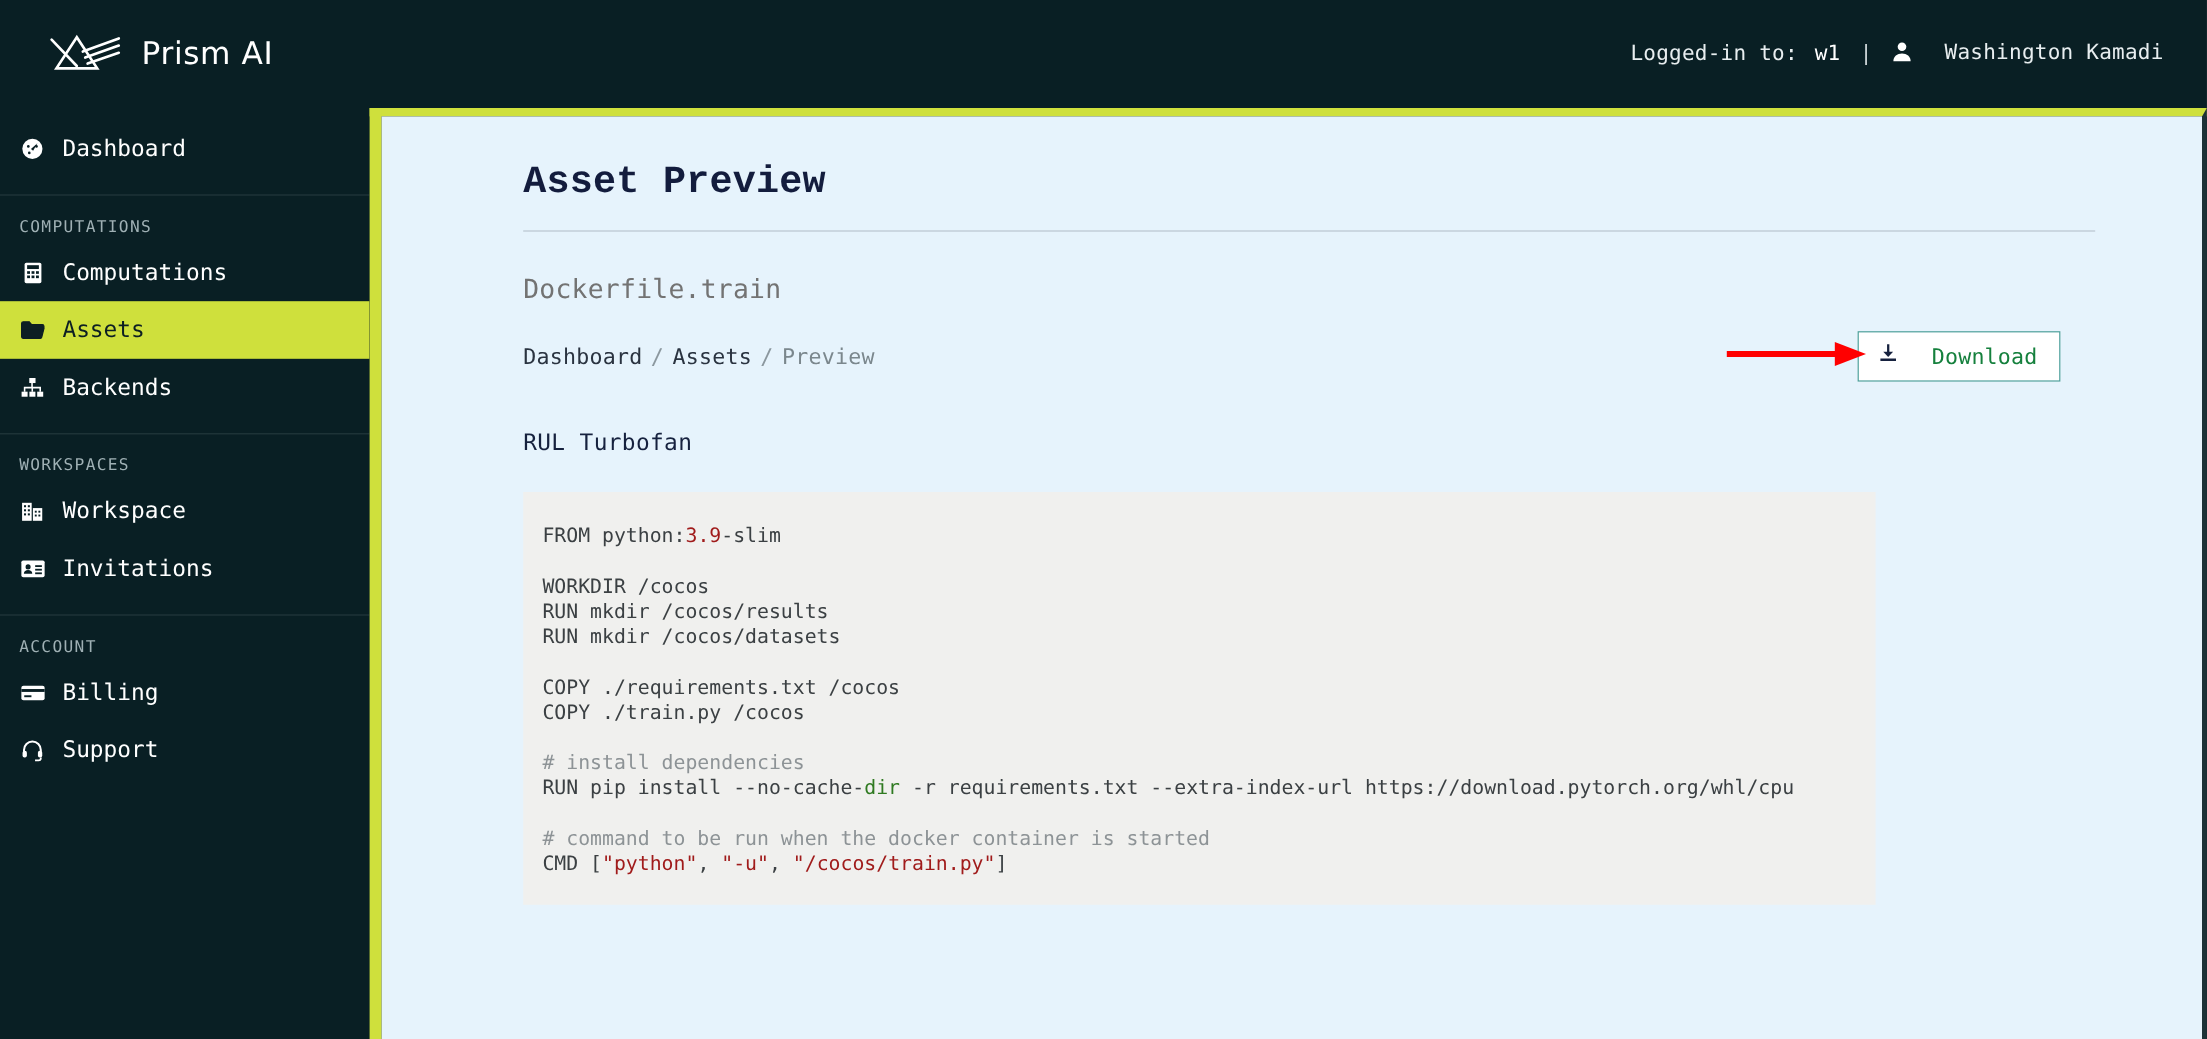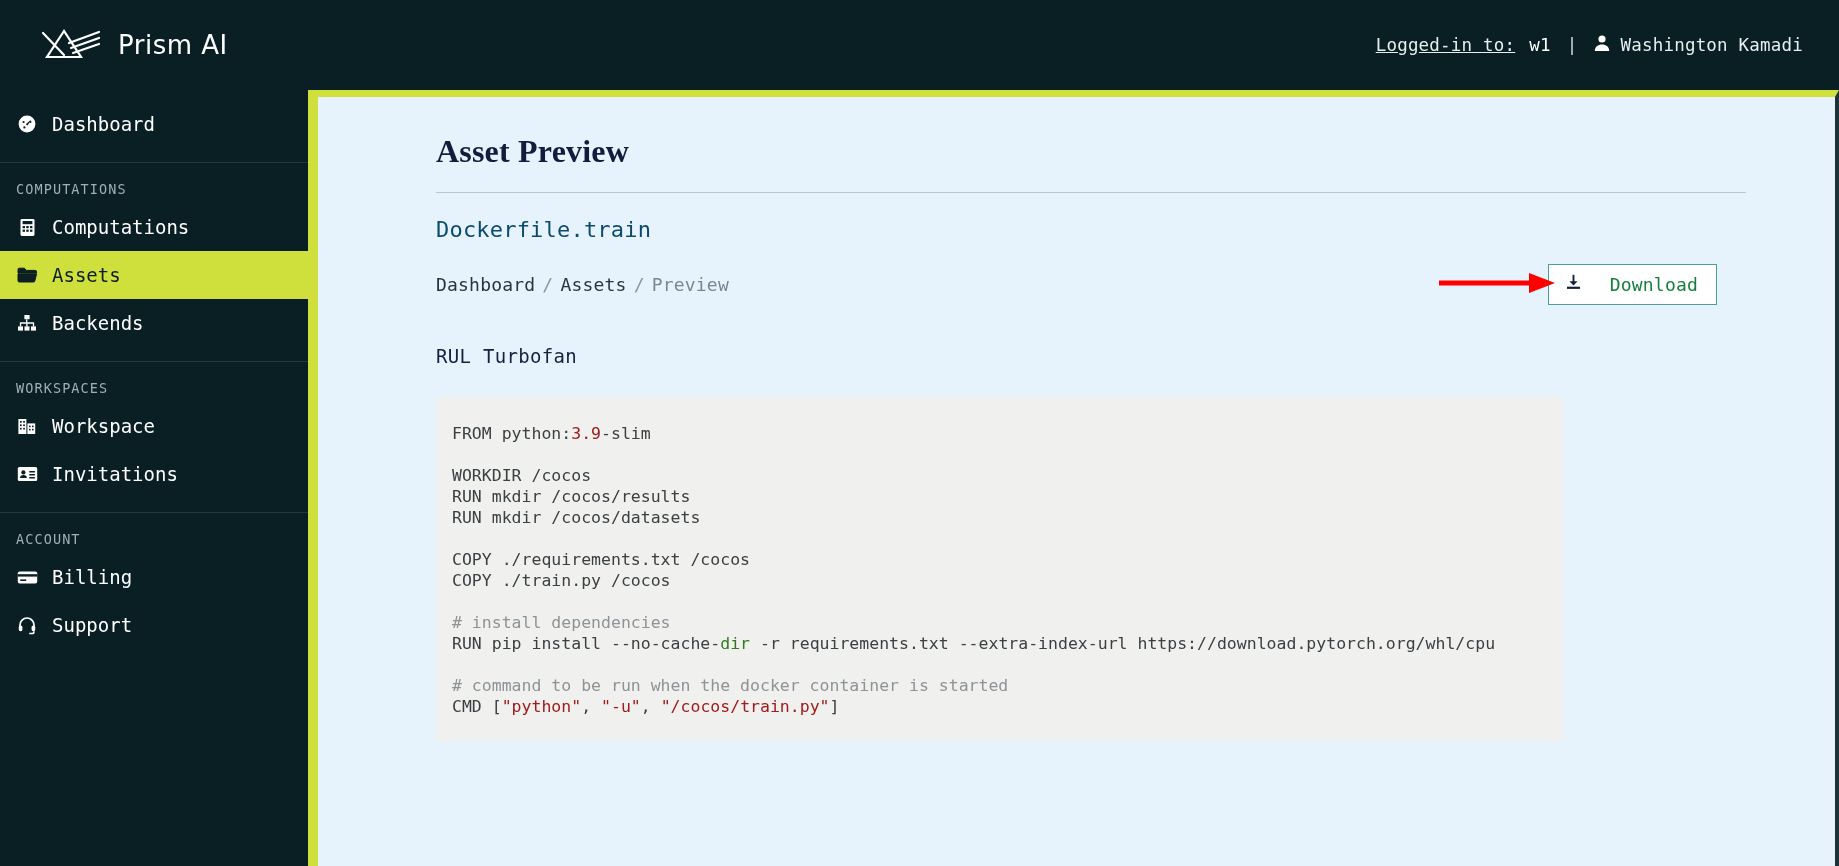--- a/index.html
+++ b/index.html
@@ -51,27 +51,26 @@
   }
   .topbar-right {
     display: flex;
     align-items: center;
     color: #e8eef0;
     font-size: 17.5px;
     gap: 10px;
     letter-spacing: 0.2px;
     padding-right: 8px;
   }
-  .topbar-right .label { color: #e8eef0; text-decoration: underline; }
+  .topbar-right .label { color: #e8eef0; }
   .topbar-right .ws { color: #ffffff; padding-left: 4px;}
   .topbar-right .sep { color: #cfd8da; padding: 0 6px;}
   .user {
     display: flex;
-    align-items: center;
-    gap: 9px;
+    gap: 26px;
   }
   .user-icon { display: block; }
 
   
   .body {
     flex: 1 1 auto;
     display: flex;
     min-height: 0;
   }
   .sidebar {
@@ -130,34 +129,34 @@
   .content {
     flex: 1 1 auto;
     background: #e6f3fc;
     padding: 28px 0 0 0;
     overflow: hidden;
     position: relative;
   }
   .page-title {
     color: #131c3d;
     font-size: 32px;
-    font-family: Liberation Serif, serif;
+    font-family: Liberation Mono, monospace;
     margin: 8px 0 0 118px;
     letter-spacing: 0.2px;
   }
   .title-rule {
     height: 1px;
     background: #b9c6cf;
     margin: 22px 0 0 118px;
     width: 1310px;
   }
   .file-name {
-    color: #0c4a6e;
+    color: #737373;
     font-size: 22px;
-    margin: 24px 0 0 118px;
+    margin: 36px 0 0 118px;
     letter-spacing: 0.2px;
   }
   .crumb-row {
     display: flex;
     align-items: center;
     justify-content: space-between;
     margin: 22px 118px 0 118px;
   }
   .breadcrumb {
     font-size: 18px;

